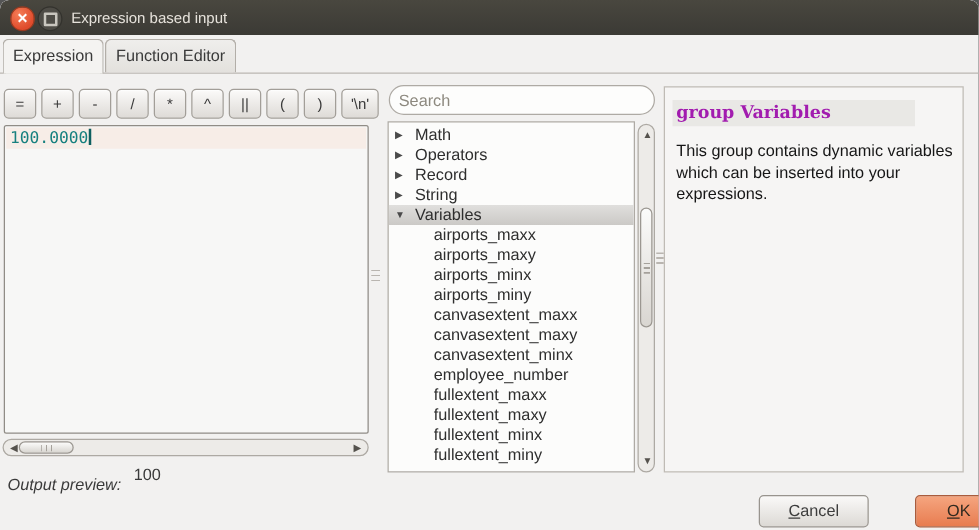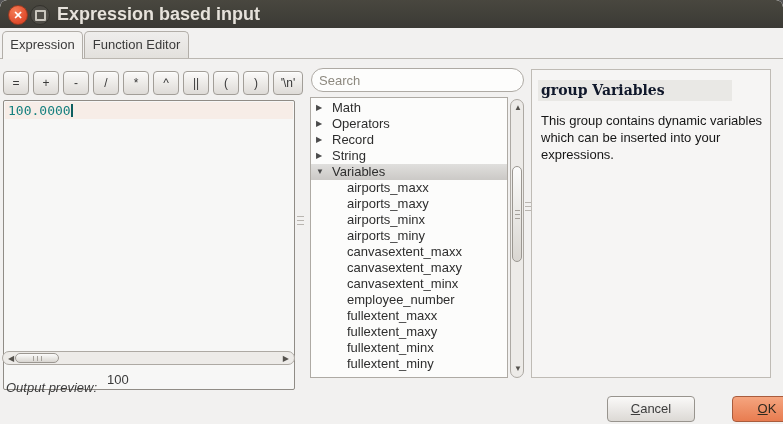--- a/index.html
+++ b/index.html
@@ -15,35 +15,35 @@
     background:linear-gradient(#49473F,#3B3A35);
     border-radius:7px 7px 0 0;
   }
   .wbtn{position:absolute;top:5px;width:18px;height:18px;border-radius:50%;
     display:flex;align-items:center;justify-content:center;cursor:default;}
   .wbtn.close{left:8px;background:radial-gradient(circle at 35% 30%,#F57E57,#DF4B2C 70%);
     border:1px solid #993A20;color:#FFF;font:bold 11px/1 "Liberation Sans",sans-serif;}
   .wbtn.max{left:30px;background:#4E4C46;border:1px solid #33322d;}
   .wbtn.max .sq{width:7px;height:7px;border:2px solid #C9C6BE;border-radius:1px;display:block;}
   .title{position:absolute;left:57px;top:0;height:34px;line-height:28px;
-    font-size:18px;font-weight:bold;color:#E6E2DB;}
+    font-size:12px;font-weight:normal;color:#E6E2DB;}
   
   .tabline{position:absolute;left:0;top:58px;width:783px;height:1px;background:#BBB7B1;}
   .tab{position:absolute;top:31px;height:27px;box-sizing:border-box;
     border:1px solid #B2AEA8;border-bottom:none;border-radius:5px 5px 0 0;
     font-size:13px;text-align:center;line-height:26px;color:#3A3A3A;}
   .tab.active{left:2px;width:81px;background:#F4F3F1;z-index:3;height:28px;}
   .tab.inactive{left:84px;width:105px;background:linear-gradient(#EFEEEC,#E3E1DD);}
   
   .op-btn{position:absolute;top:71px;width:26px;height:24px;box-sizing:border-box;
     background:linear-gradient(#FBFAF9,#DEDBD7);border:1px solid #A29E98;border-radius:4px;
     font-size:12px;color:#3A3A3A;text-align:center;line-height:22px;
     box-shadow:0 1px 0 rgba(255,255,255,.6) inset;}
   
-  .editor{position:absolute;left:3px;top:100px;width:292px;height:290px;box-sizing:border-box;
+  .editor{position:absolute;left:3px;top:100px;width:292px;height:247px;box-sizing:border-box;
     background:#F7F7F6;border:1px solid #908C86;border-radius:2px;overflow:hidden;}
   .curline{position:absolute;left:1px;right:1px;top:1px;height:17px;background:#F7EDE7;
     font-family:"DejaVu Sans Mono",monospace;font-size:13px;line-height:17px;
     color:#17807F;padding-left:3px;white-space:pre;}
   .caret{display:inline-block;width:2px;height:13px;background:#0E5F60;vertical-align:-2px;}
   
   .grip{position:absolute;width:7px;height:11px;
     background:repeating-linear-gradient(#B9B5B0 0 1px,transparent 1px 4px);}
   
   .sb-trough{position:absolute;box-sizing:border-box;background:#EDEBE8;
@@ -69,21 +69,21 @@
   .trow{position:relative;height:16px;line-height:16px;font-size:13px;color:#2E2E2E;white-space:nowrap;}
   .trow .tri{position:absolute;left:5px;top:0;font-size:8px;color:#4A4A4A;line-height:16px;}
   .trow .glabel{padding-left:21px;}
   .trow .clabel{padding-left:36px;}
   .trow.selected{background:linear-gradient(#E0DFDD,#CBC9C6);}
   
   .help{position:absolute;left:531px;top:69px;width:240px;height:309px;box-sizing:border-box;
     background:#F6F5F4;border:1px solid #BFBBB5;}
   .help-head{position:absolute;left:6px;top:10px;width:194px;height:21px;background:#E9E8E5;
     font-family:"DejaVu Serif","Liberation Serif",serif;font-weight:bold;font-size:14px;
-    line-height:21px;color:#0f172a;padding-left:3px;box-sizing:border-box;}
+    line-height:21px;color:#a21caf;padding-left:3px;box-sizing:border-box;}
   .help-body{position:absolute;left:9px;top:42px;width:222px;font-size:13px;line-height:17px;color:#161616;}
   
   .dbtn{position:absolute;top:396px;height:26px;box-sizing:border-box;border-radius:4px;
     font-size:13px;text-align:center;line-height:24px;}
   .dbtn::first-letter{text-decoration:underline;}
   .dbtn.cancel{left:607px;width:88px;background:linear-gradient(#FAF9F8,#DCD9D5);
     border:1px solid #98948E;color:#3C3C3C;}
   .dbtn.ok{left:701px;width:70px;background:linear-gradient(#F5A57F,#E87C50);
     border:1px solid #A95C3D;color:#30291F;margin-left:31px;}
 </style>

